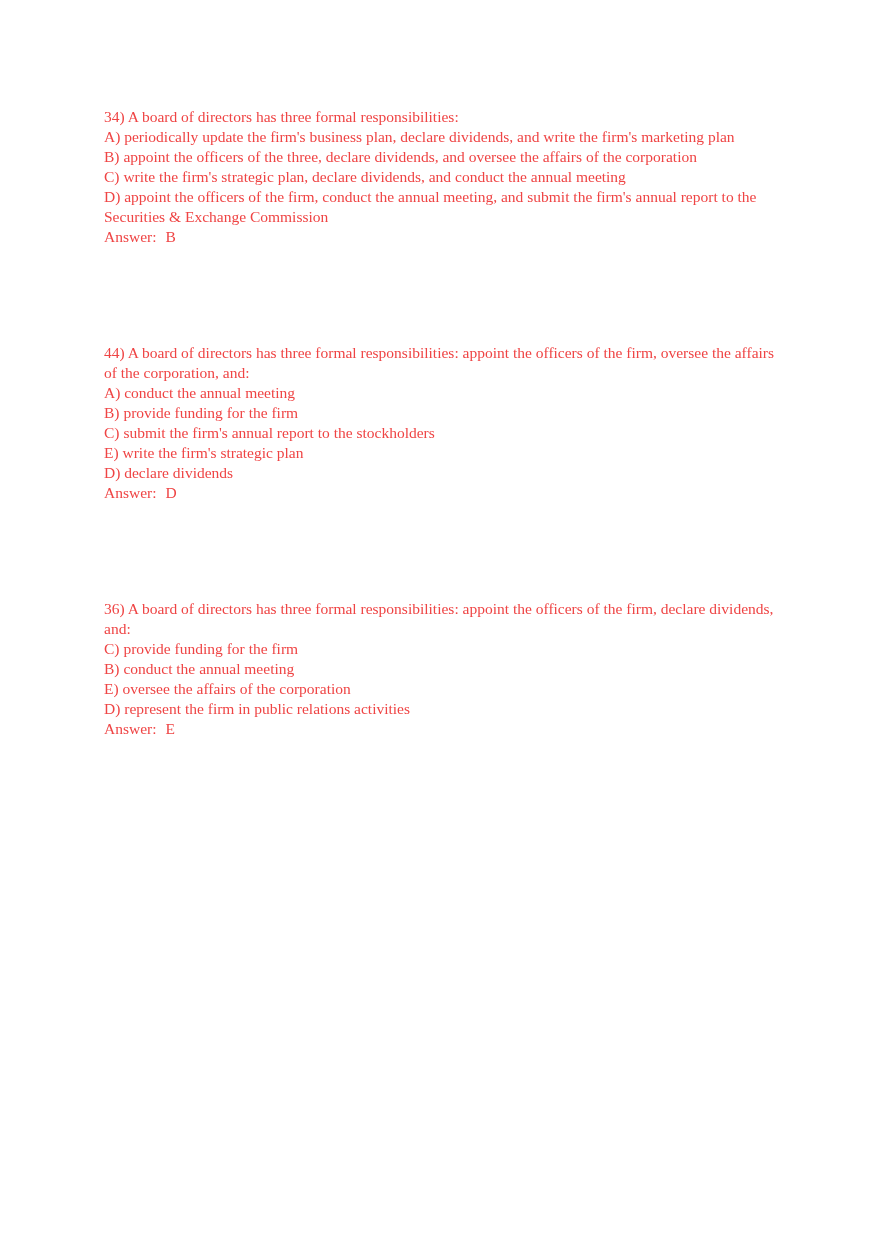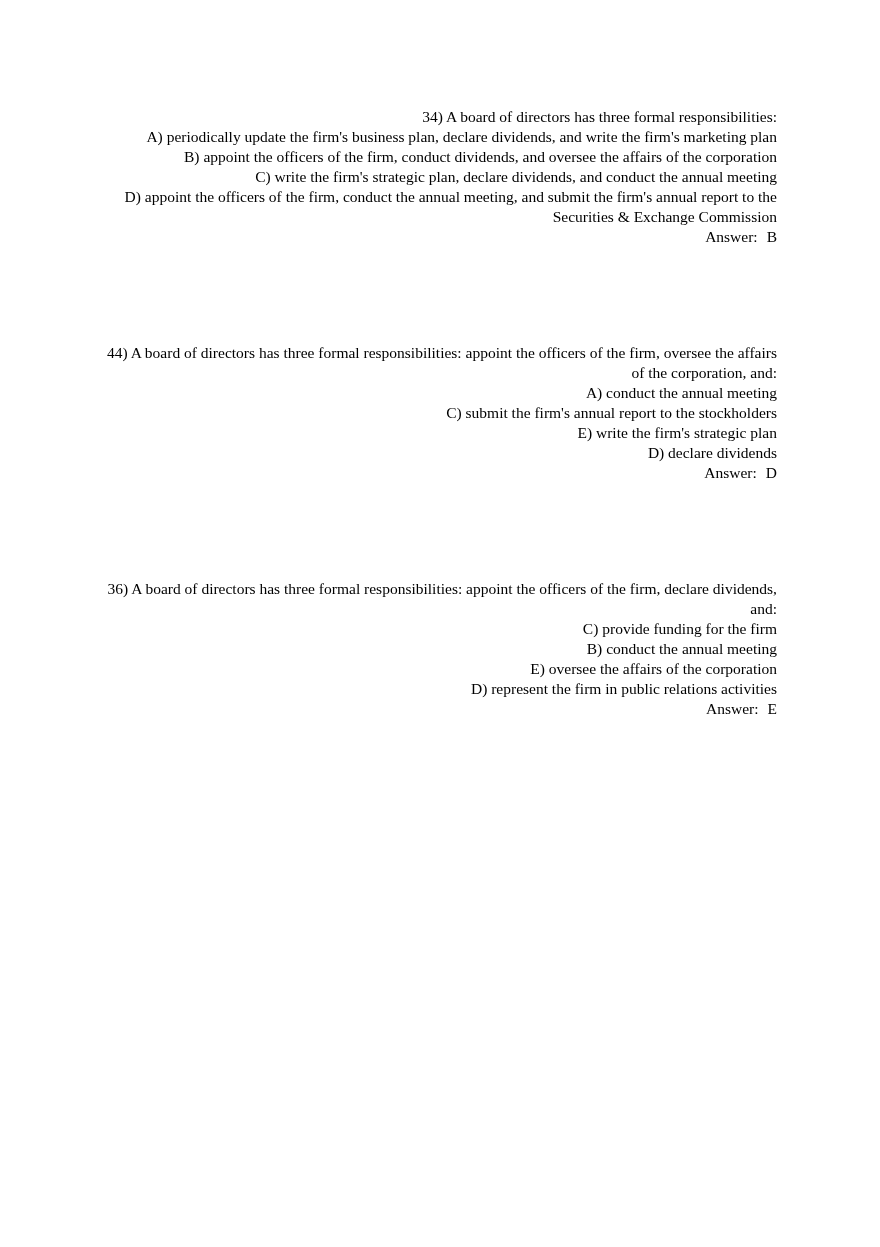--- a/index.html
+++ b/index.html
@@ -10,52 +10,52 @@
   .page {
     position: relative;
     width: 880px;
     height: 1247px;
     background: #ffffff;
     box-sizing: border-box;
     padding: 107px 103px 0 104px;
     font-family: "Liberation Serif", serif;
     font-size: 15.5px;
     line-height: 20px;
-    color: #000000;
+    color: #ef4444;
     overflow: hidden;
-    text-align: right;
   }
   .question {
     margin: 0 0 96px 0;
   }
   .question p {
     margin: 0;
     padding: 0;
   }
   .answer-line .answer-value {
     margin-left: 9px;
   }
 </style>
 </head>
 <body>
 
 <div class="page">
 
   <div class="question">
     <p>34) A board of directors has three formal responsibilities:</p>
     <p>A) periodically update the firm's business plan, declare dividends, and write the firm's marketing plan</p>
-    <p>B) appoint the officers of the firm, conduct dividends, and oversee the affairs of the corporation</p>
+    <p>B) appoint the officers of the three, declare dividends, and oversee the affairs of the corporation</p>
     <p>C) write the firm's strategic plan, declare dividends, and conduct the annual meeting</p>
     <p>D) appoint the officers of the firm, conduct the annual meeting, and submit the firm's annual report to the Securities &amp; Exchange Commission</p>
     <p class="answer-line"><span>Answer:</span><span class="answer-value">B</span></p>
   </div>
 
   <div class="question">
     <p>44) A board of directors has three formal responsibilities: appoint the officers of the firm, oversee the affairs of the corporation, and:</p>
     <p>A) conduct the annual meeting</p>
+    <p>B) provide funding for the firm</p>
     <p>C) submit the firm's annual report to the stockholders</p>
     <p>E) write the firm's strategic plan</p>
     <p>D) declare dividends</p>
     <p class="answer-line"><span>Answer:</span><span class="answer-value">D</span></p>
   </div>
 
   <div class="question">
     <p>36) A board of directors has three formal responsibilities: appoint the officers of the firm, declare dividends, and:</p>
     <p>C) provide funding for the firm</p>
     <p>B) conduct the annual meeting</p>

